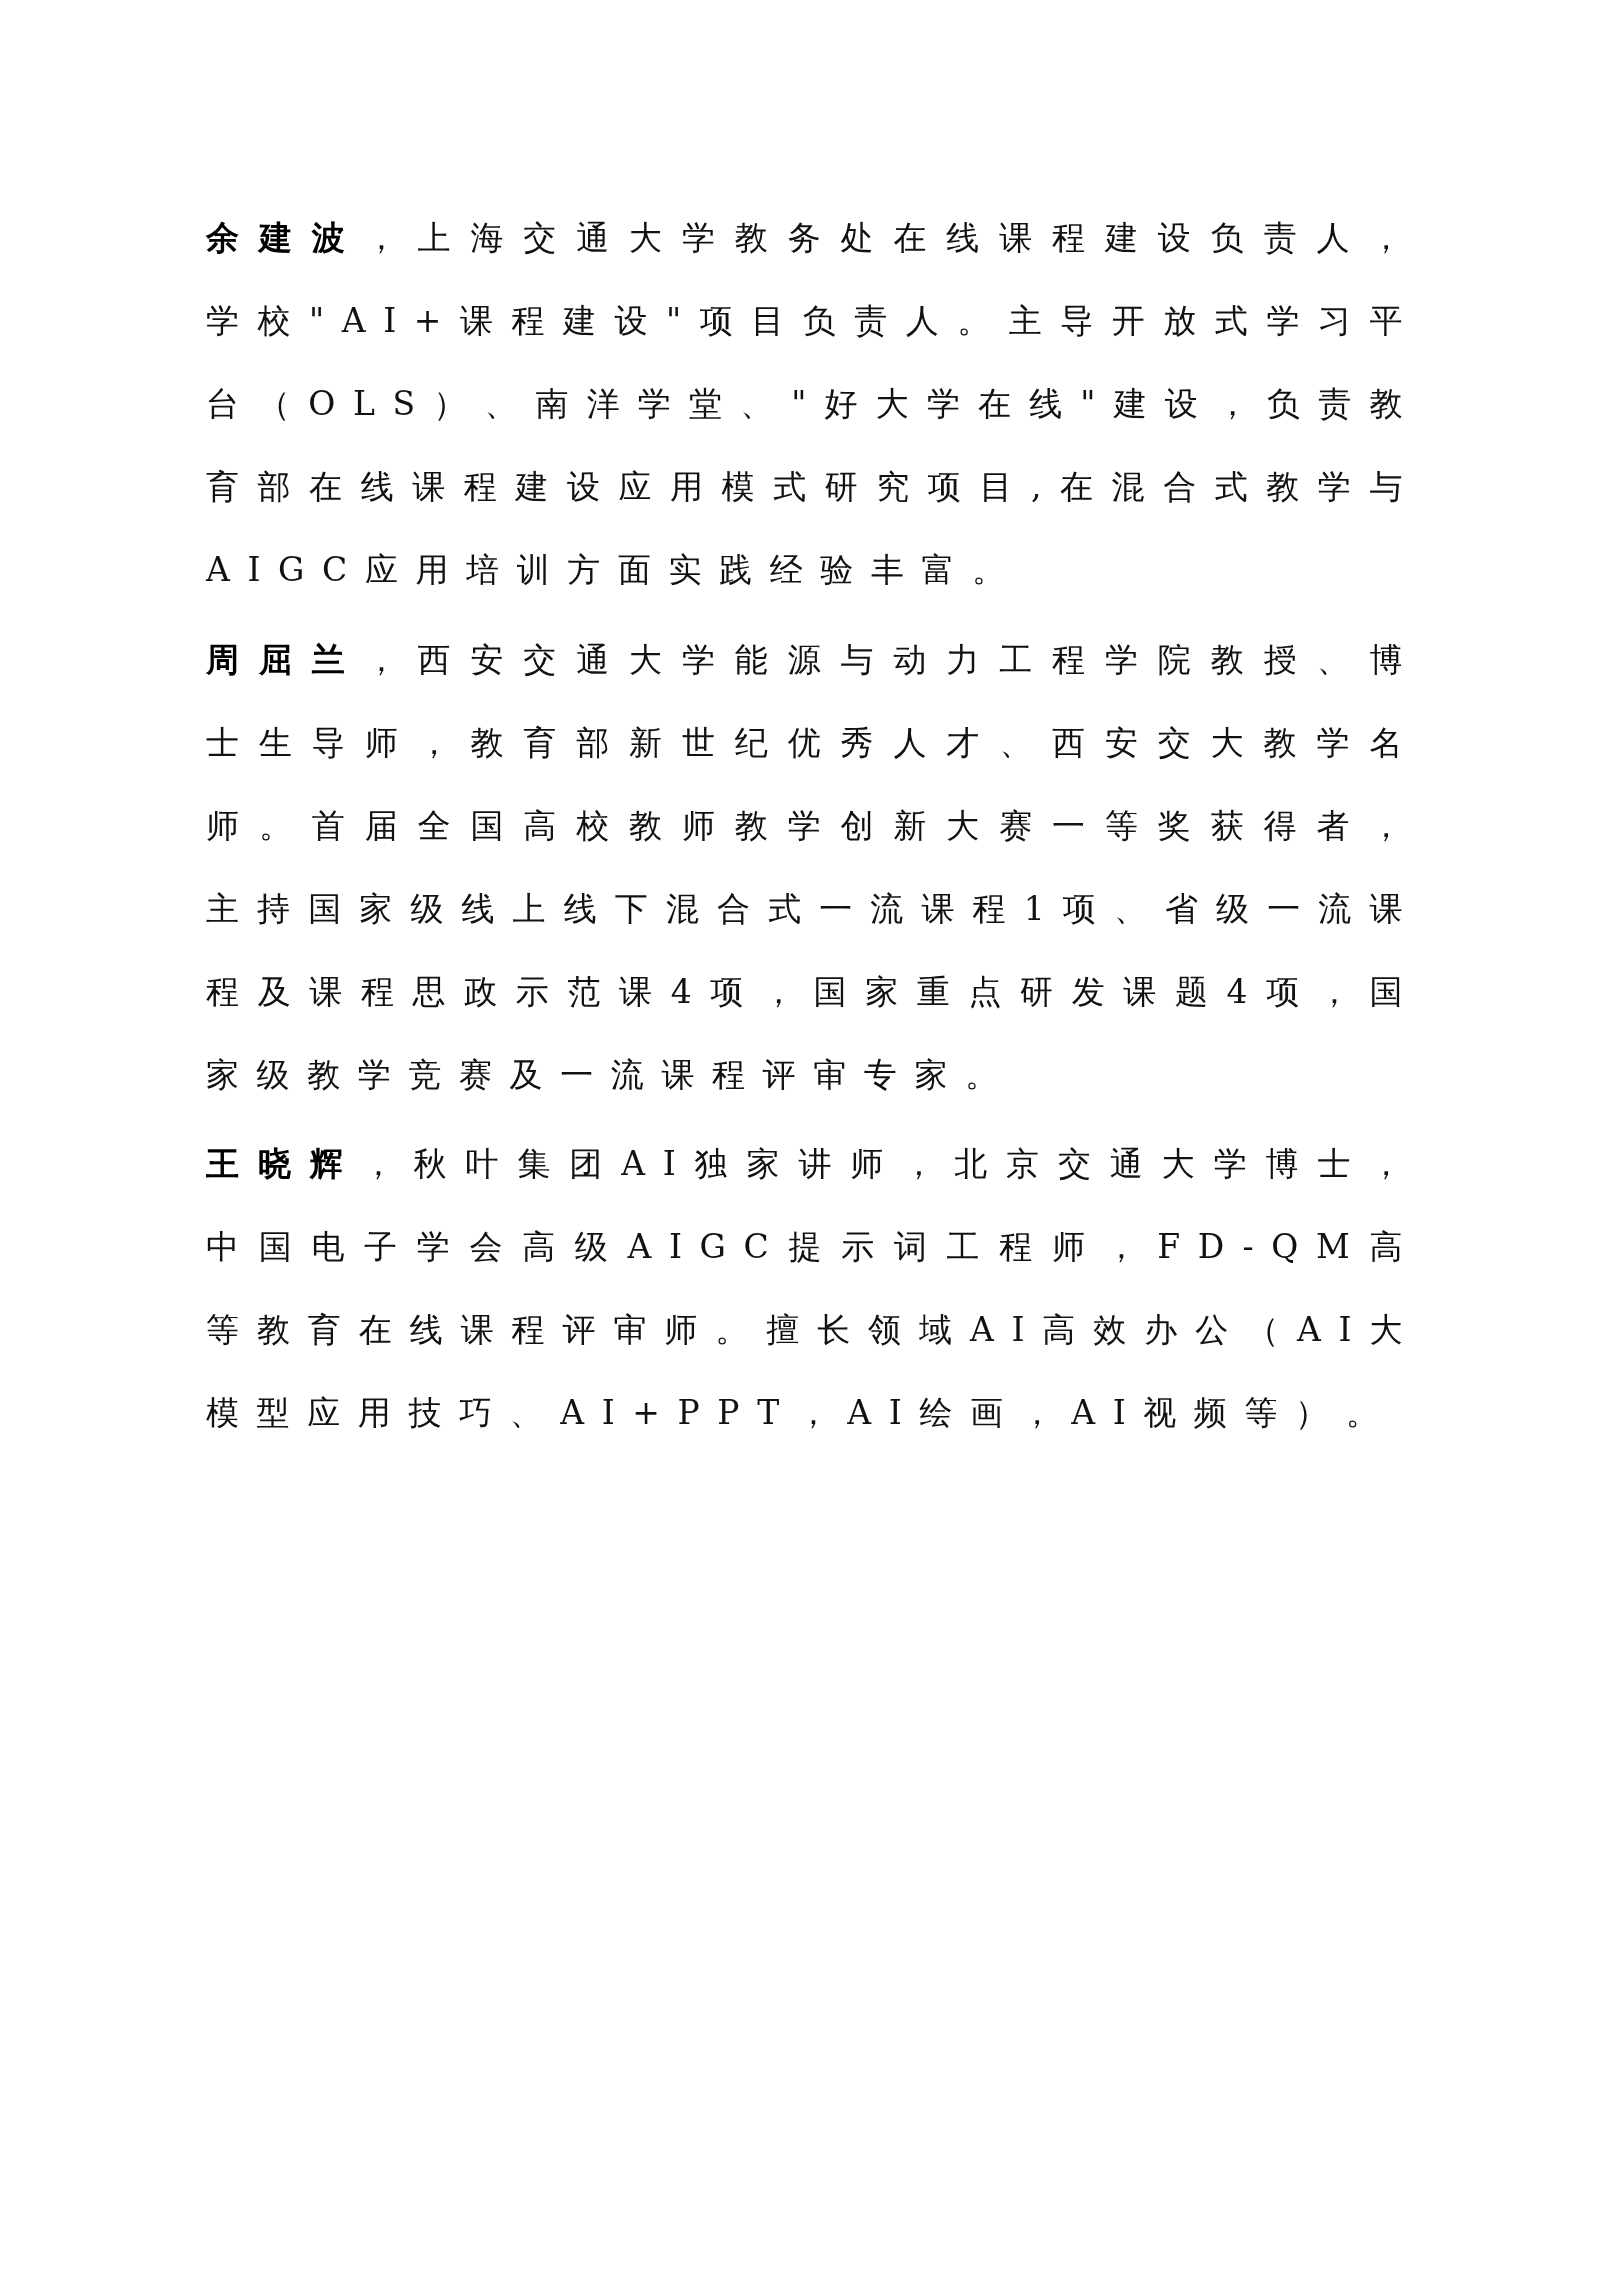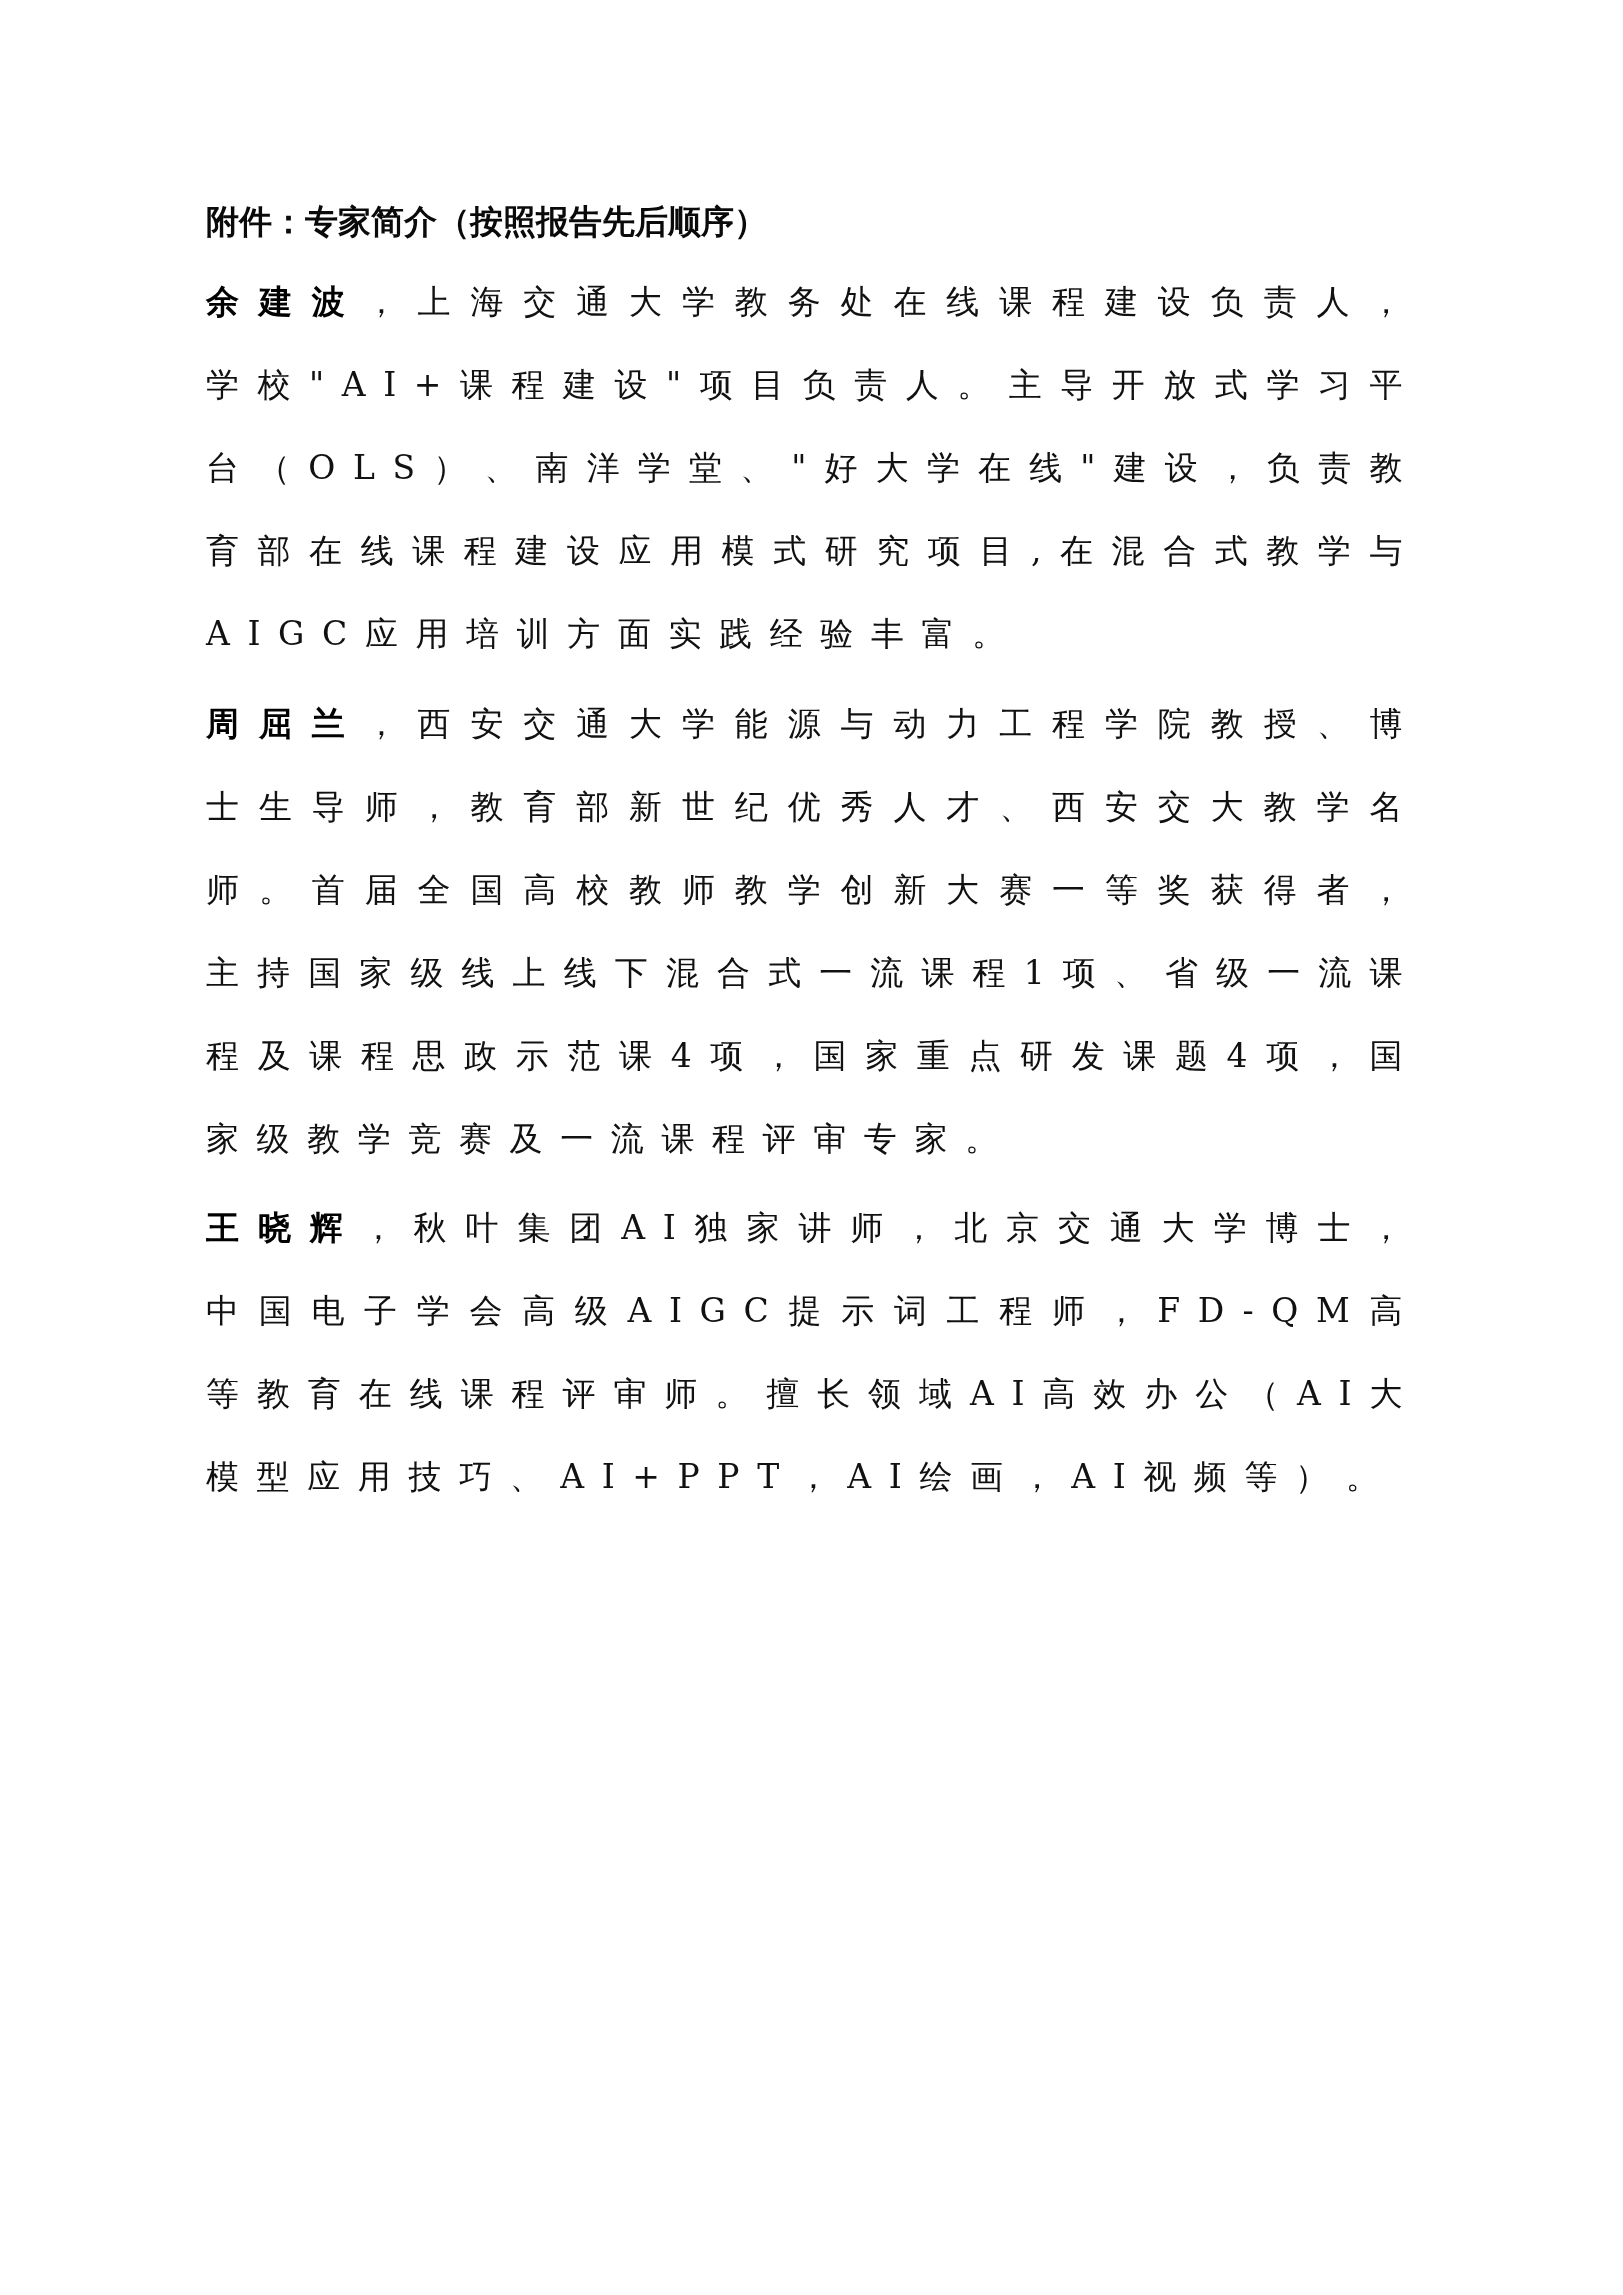--- a/index.html
+++ b/index.html
@@ -48,21 +48,20 @@
       color: #000000;
     }
     .bio-text {
       font-weight: normal;
     }
   </style>
 </head>
 <body>
 
 <div class="page">
-  <h1 class="doc-title">附件：专家简介（按照报告先后顺序）</h1>
 
 
 
   <p class="bio"><span class="bio-name">余建波</span><span class="bio-text">，上海交通大学教务处在线课程建设负责人，学校"AI+课程建设"项目负责人。主导开放式学习平台（OLS）、南洋学堂、"好大学在线"建设，负责教育部在线课程建设应用模式研究项目,在混合式教学与AIGC应用培训方面实践经验丰富。</span></p>
 
   <p class="bio"><span class="bio-name">周屈兰</span><span class="bio-text">，西安交通大学能源与动力工程学院教授、博士生导师，教育部新世纪优秀人才、西安交大教学名师。首届全国高校教师教学创新大赛一等奖获得者，主持国家级线上线下混合式一流课程1项、省级一流课程及课程思政示范课4项，国家重点研发课题4项，国家级教学竞赛及一流课程评审专家。</span></p>
 
   <p class="bio"><span class="bio-name">王晓辉</span><span class="bio-text">，秋叶集团AI独家讲师，北京交通大学博士，中国电子学会高级AIGC提示词工程师，FD-QM高等教育在线课程评审师。擅长领域AI高效办公（AI大模型应用技巧、AI+PPT，AI绘画，AI视频等）。</span></p>
 </div>
 

